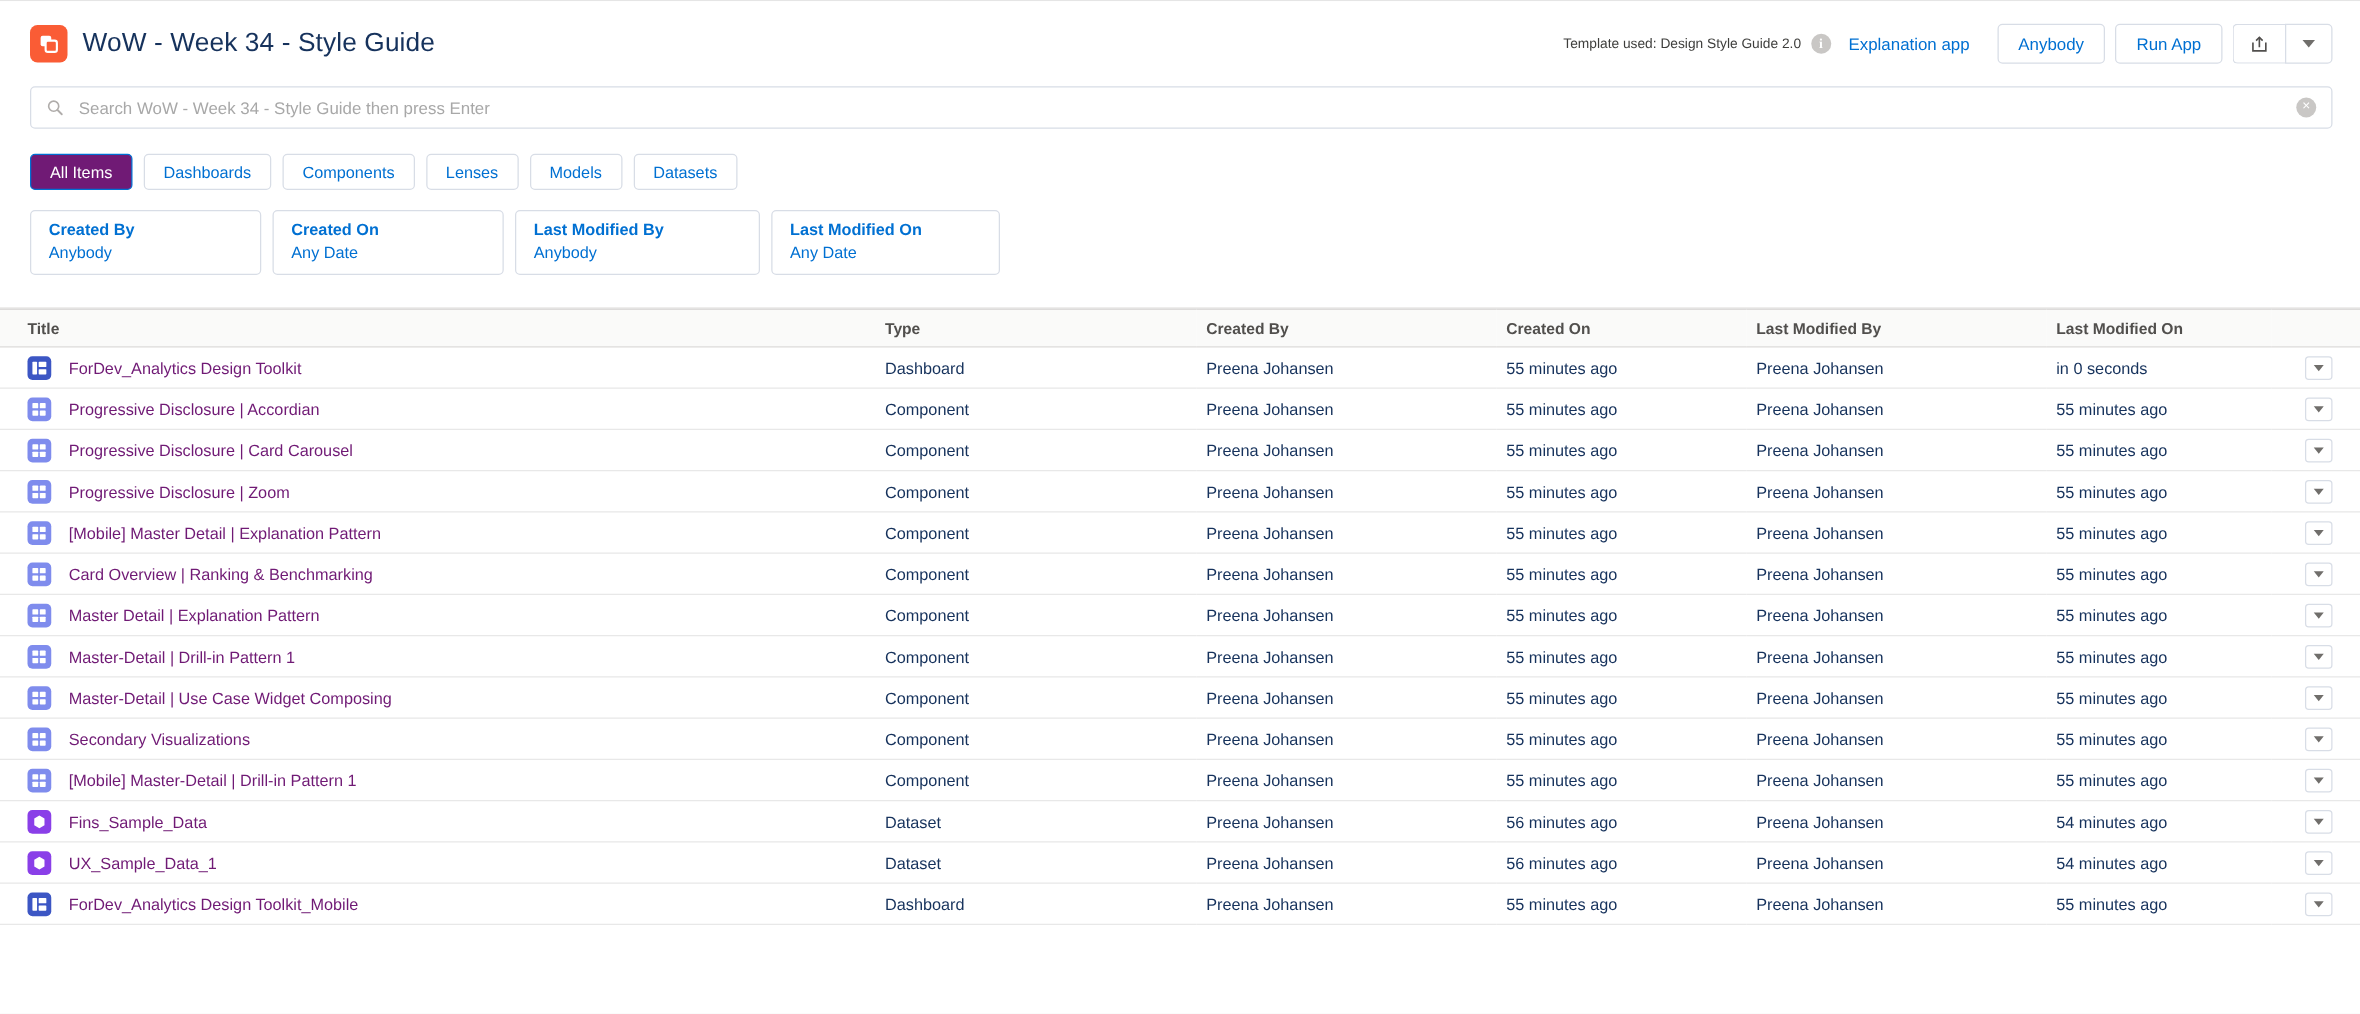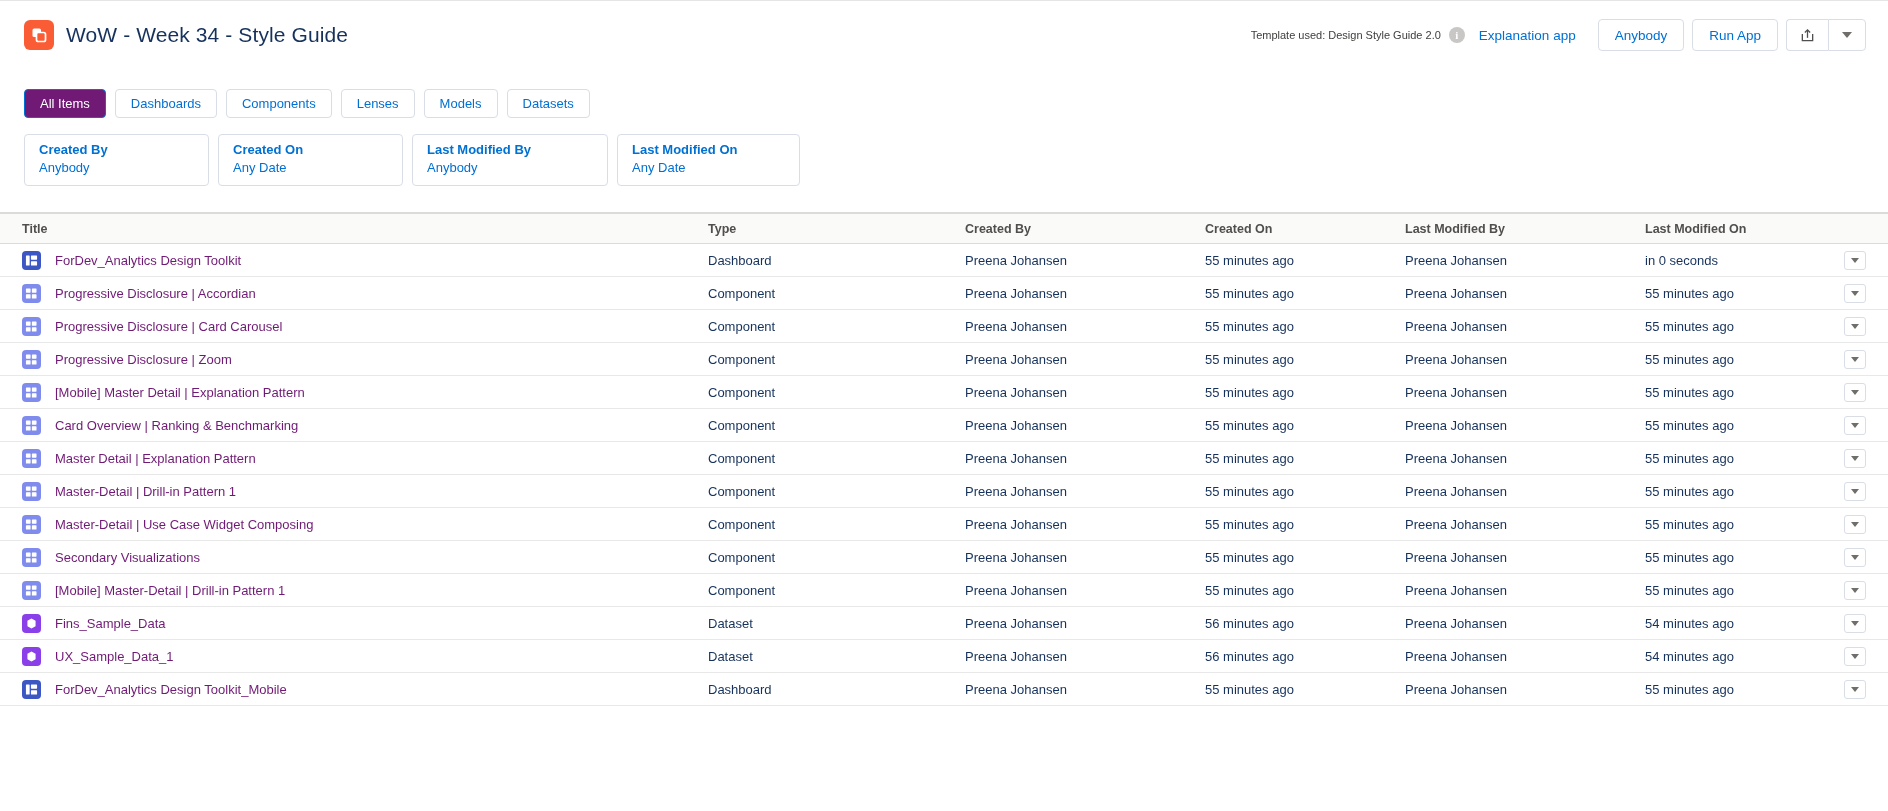--- a/index.html
+++ b/index.html
@@ -244,20 +244,32 @@
           <path d="M8 10.5 V2.2" fill="none" stroke="#514f4d" stroke-width="1.4"></path>
           <path d="M5.2 4.8 L8 2 l2.8 2.8" fill="none" stroke="#514f4d" stroke-width="1.4"></path>
         </svg>
       </button>
       <button class="btn-caret">
         <span class="caret"></span>
       </button>
     </div>
   </div>
 
+  <div class="search-wrap">
+    <div class="search-box">
+      <span class="search-icon-c">
+        <svg width="14" height="14" viewBox="0 0 16 16" aria-hidden="true">
+          <circle cx="6.8" cy="6.8" r="4.6" fill="none" stroke="#b0adab" stroke-width="1.5"></circle>
+          <path d="M10.3 10.3 L14.2 14.2" stroke="#b0adab" stroke-width="1.7" stroke-linecap="round"></path>
+        </svg>
+      </span>
+      <input class="search-input" type="text" placeholder="Search WoW - Week 34 - Style Guide then press Enter" style="">
+      <span class="clear-icon">×</span>
+    </div>
+  </div>
 
   <div class="tabs">
     <div class="tab active">All Items</div>
     <div class="tab">Dashboards</div>
     <div class="tab">Components</div>
     <div class="tab">Lenses</div>
     <div class="tab">Models</div>
     <div class="tab">Datasets</div>
   </div>
 

